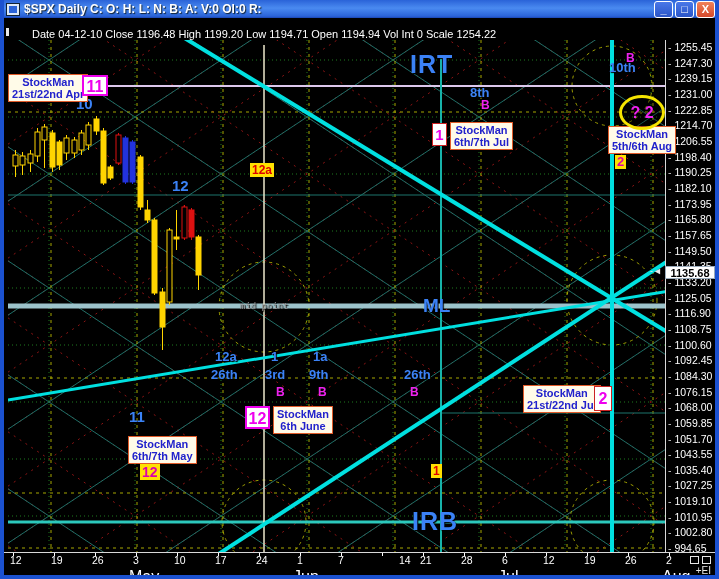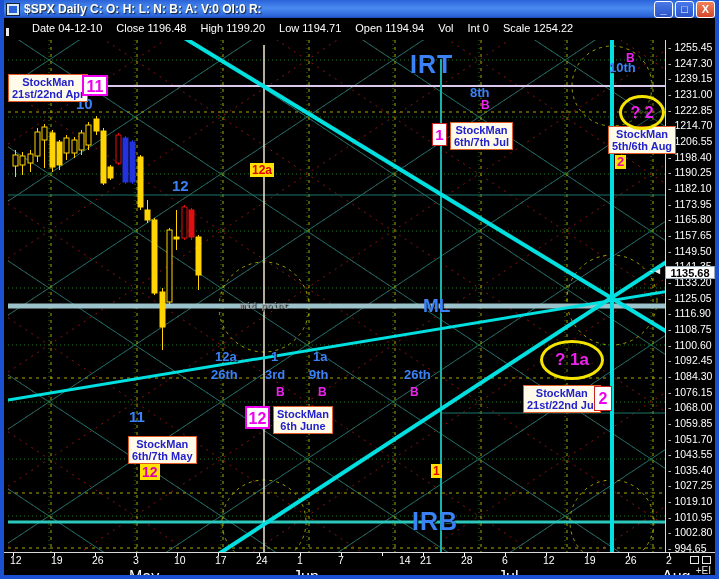--- a/index.html
+++ b/index.html
@@ -16,21 +16,21 @@
   .title-icon::after { content:""; position:absolute; left:2px; top:2px; width:8px; height:7px; background:#2a63d8; }
   .title-text { color:#fff; font-weight:bold; font-size:12px; text-shadow:1px 1px 1px #123;
     flex:1; white-space:nowrap; overflow:hidden; }
   .tb-btns { display:flex; gap:2px; }
   .tb-btn { width:19px; height:17px; border-radius:3px; border:1px solid #fff;
     background:linear-gradient(#4a78e8,#2a55c8); color:#fff; font-size:11px; line-height:15px;
     text-align:center; font-weight:bold; }
   .tb-btn.close { background:linear-gradient(#f0825a,#d4482a); }
   
   .infobar { position:absolute; left:0; top:22px; width:711px; height:18px; background:#000;
-    display:flex; align-items:flex-start; gap:14px; padding-left:28px; z-index:8;
+    display:flex; align-items:flex-end; gap:3px; padding-left:28px; z-index:8;
     color:#fff; font-size:11px; white-space:nowrap; }
   .infobar .fld { display:flex; gap:4px; }
   .cursor-mark { position:absolute; left:2px; top:28px; width:3px; height:8px; background:#e8e8e8; z-index:8; }
   
   #chartclip { position:absolute; left:4px; top:40px; width:657px; height:512px; overflow:hidden; background:#000; z-index:1; }
   .lbl { position:absolute; color:#3b82f6; font-weight:bold; z-index:3; text-shadow:1px 1px 1px #000; white-space:nowrap; }
   .big { font-size:25px; letter-spacing:1px; }
   .med { font-size:15px; }
   .sm  { font-size:13px; }
   .b-mark { position:absolute; color:#ee22ee; font-weight:bold; font-size:12px; z-index:3; }
@@ -346,21 +346,20 @@
   <div class="wbox" style="left:428px; top:123px; width:15px; height:23px; font-size:15px; line-height:22px; border:1px solid #cc2222;">1</div>
   <div class="wbox" style="left:241px; top:406px; width:25px; height:23px; font-size:16px; line-height:22px; border:2px solid #ee00ee;">12</div>
   <div class="wbox" style="left:590px; top:386px; width:18px; height:25px; font-size:16px; line-height:24px; border:1px solid #cc2222;">2</div>
 
   <div class="ybox" style="left:246px; top:163px; color:#dd0000;">12a</div>
   <div class="ybox" style="left:136px; top:464px; color:#dd00aa; font-size:14px; line-height:16px;">12</div>
   <div class="ybox" style="left:427px; top:464px; color:#dd0000;">1</div>
   <div class="ybox" style="left:611px; top:155px; color:#dd00aa; font-size:13px;">2</div>
 
   <div class="circ" style="left:615px; top:95px; width:46px; height:35px; font-size:16px; line-height:30px;">? 2</div>
-  <div class="circ" style="left:536px; top:340px; width:64px; height:40px; font-size:17px; line-height:34px;">? 1a</div>
 
   <div id="paxis">
       <div class="pl" style="top: 1px;"><span class="ptick">-</span> 1255.45</div>
       <div class="pl" style="top: 16.66px;"><span class="ptick">-</span> 1247.30</div>
       <div class="pl" style="top: 32.32px;"><span class="ptick">-</span> 1239.15</div>
       <div class="pl" style="top: 47.98px;"><span class="ptick">-</span> 1231.00</div>
       <div class="pl" style="top: 63.64px;"><span class="ptick">-</span> 1222.85</div>
       <div class="pl" style="top: 79.3px;"><span class="ptick">-</span> 1214.70</div>
       <div class="pl" style="top: 94.96px;"><span class="ptick">-</span> 1206.55</div>
       <div class="pl" style="top: 110.62px;"><span class="ptick">-</span> 1198.40</div>

